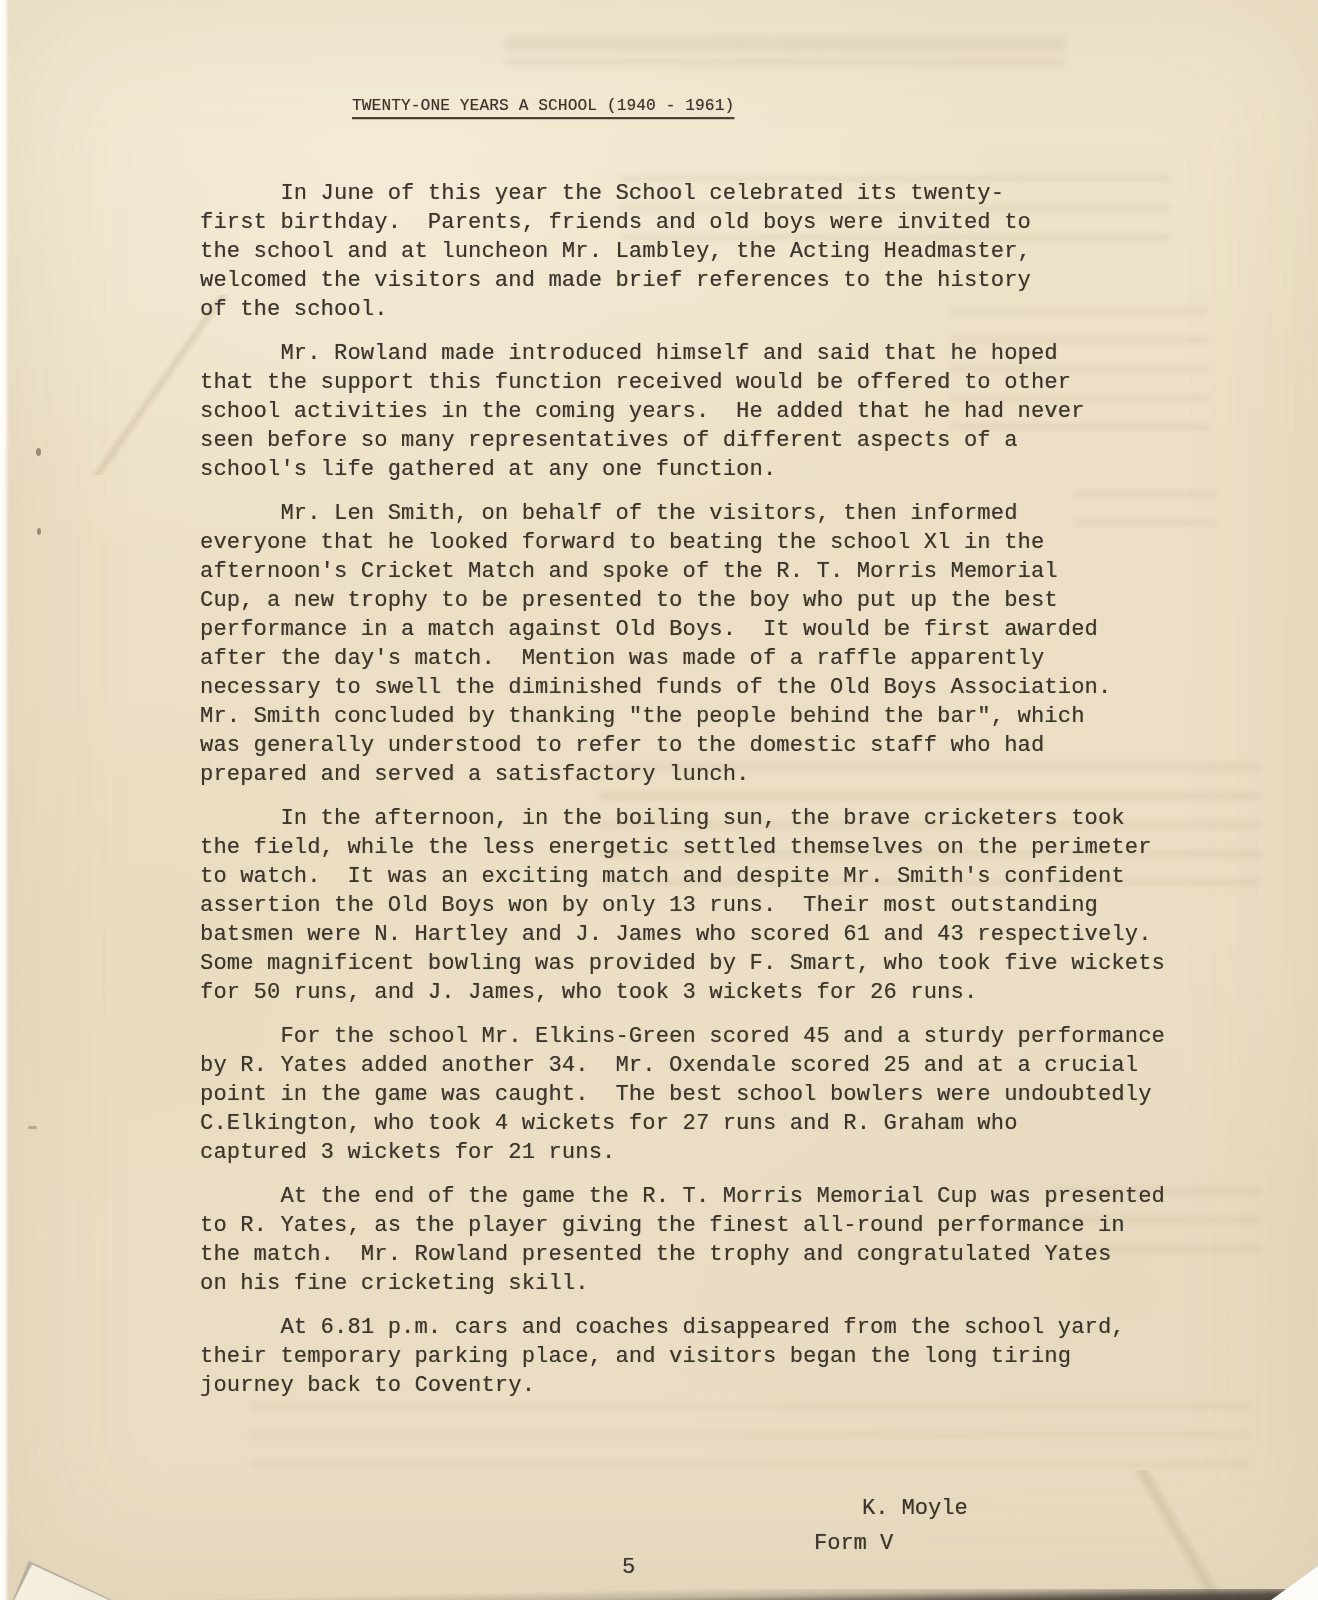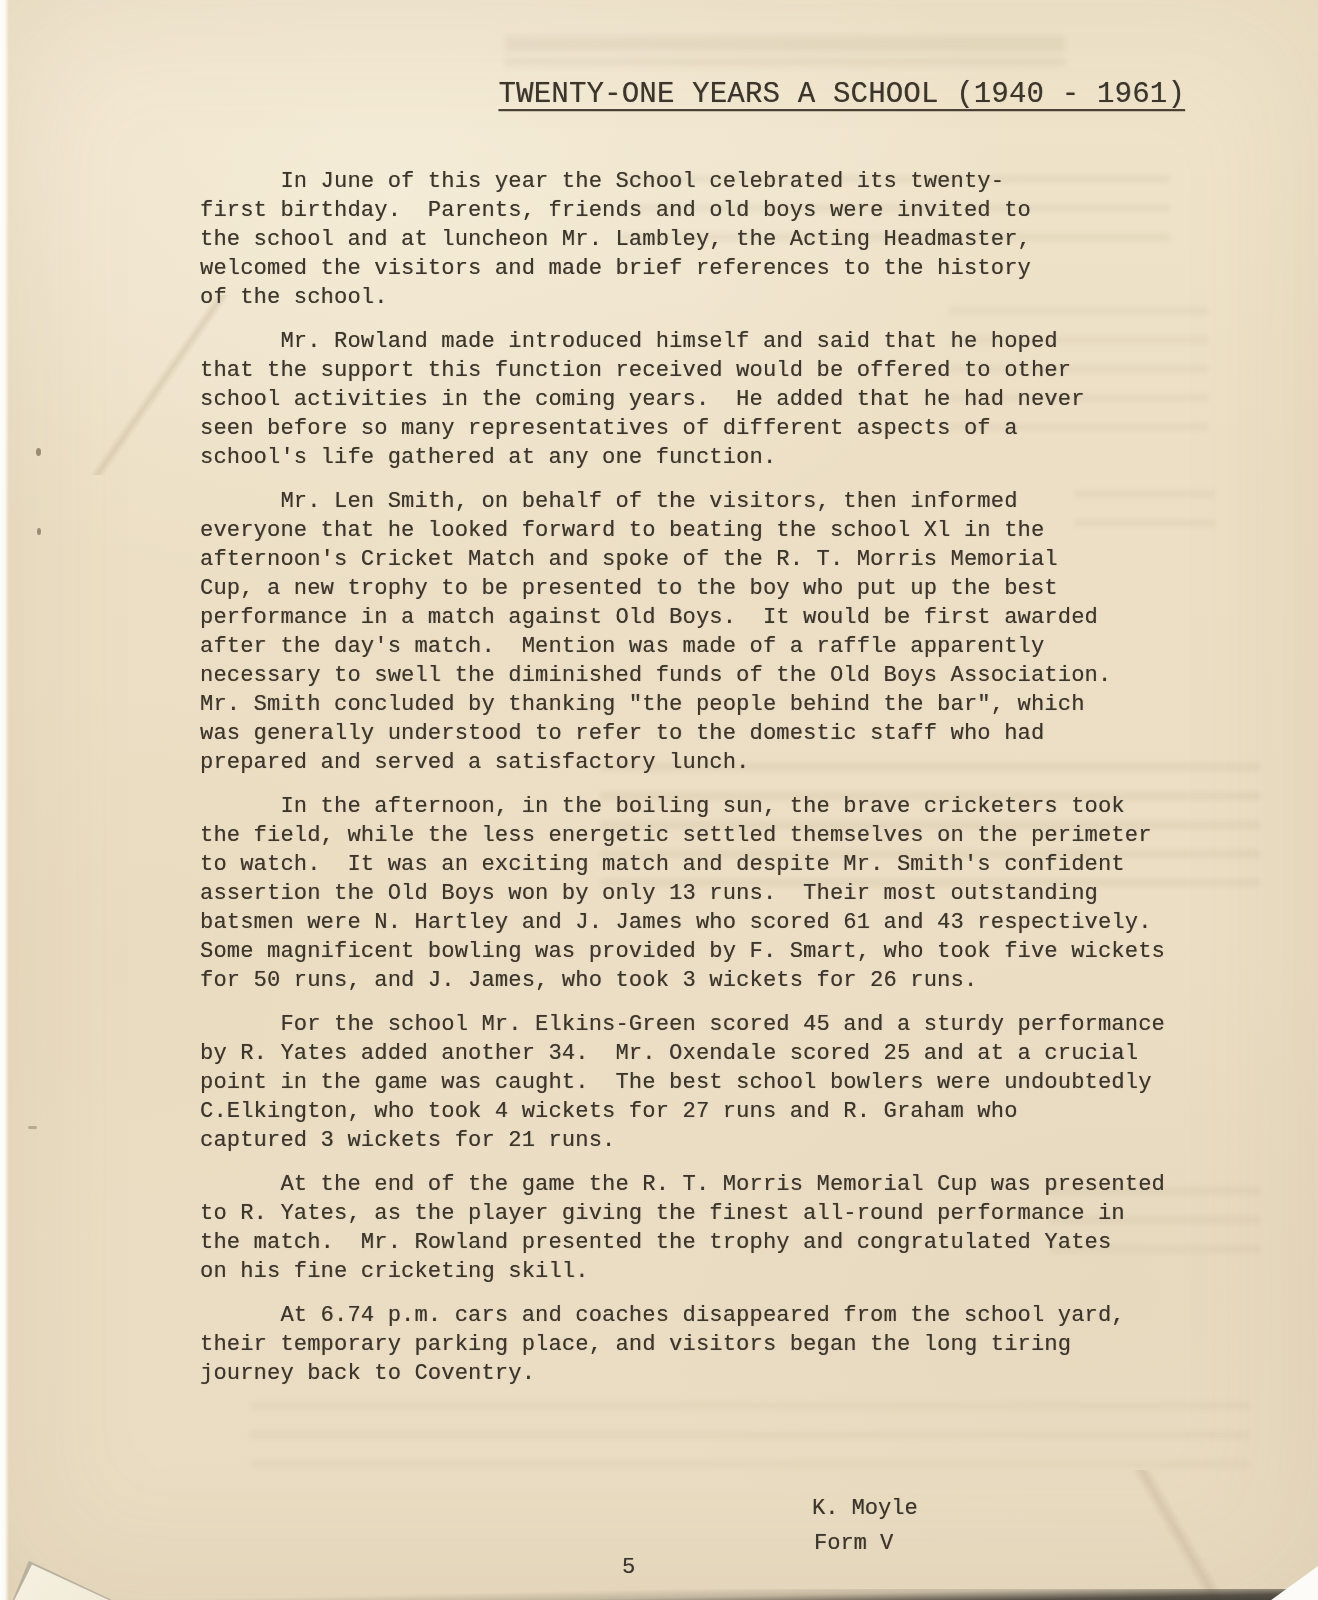--- a/index.html
+++ b/index.html
@@ -29,44 +29,43 @@
   .textblock {
     position: absolute; left: 200px; top: 80px; width: 985px;
     font-family: "Liberation Mono", "DejaVu Sans Mono", monospace;
     font-size: 22px; line-height: 29px;
     letter-spacing: 0.2px;
     color: #3b352c;
     text-shadow: 0.3px 0.4px 0.7px rgba(58,50,38,0.55);
   }
   .title {
     display: block;
-    margin: 0 0 58px 0;
+    margin: 12px 0 58px 0;
     padding-left: 152px;
-    font-size: 29px; font-weight: normal;
+    font-size: 16px; font-weight: normal;
     line-height: 29px;
     white-space: pre;
     text-decoration: underline;
     text-decoration-thickness: 2px;
     text-underline-offset: 7px;
     text-decoration-color: rgba(52,45,35,0.8);
-    text-align: right;
   }
   .para {
     margin: 10px 0 15px 0;
     white-space: pre;
   }
   .sig-name, .sig-form, .pageno {
     position: absolute;
     font-family: "Liberation Mono", "DejaVu Sans Mono", monospace;
     font-size: 22px; line-height: 29px;
     color: #3b352c;
     text-shadow: 0.3px 0.4px 0.7px rgba(58,50,38,0.55);
     white-space: pre;
   }
-  .sig-name { left: 812px; top: 1494px; }
+  .sig-name { left: 862px; top: 1494px; }
   .sig-form { left: 814px; top: 1529px; }
   .pageno   { left: 622px; top: 1553px; }
 
   
   .ghost {
     position: absolute;
     opacity: 0.07;
     filter: blur(2.5px);
     background: repeating-linear-gradient(
       180deg,
@@ -172,21 +171,21 @@
 for 50 runs, and J. James, who took 3 wickets for 26 runs.</p>
           <p class="para">      For the school Mr. Elkins-Green scored 45 and a sturdy performance
 by R. Yates added another 34.  Mr. Oxendale scored 25 and at a crucial
 point in the game was caught.  The best school bowlers were undoubtedly
 C.Elkington, who took 4 wickets for 27 runs and R. Graham who
 captured 3 wickets for 21 runs.</p>
           <p class="para">      At the end of the game the R. T. Morris Memorial Cup was presented
 to R. Yates, as the player giving the finest all-round performance in
 the match.  Mr. Rowland presented the trophy and congratulated Yates
 on his fine cricketing skill.</p>
-          <p class="para">      At 6.74 p.m. cars and coaches disappeared from the school yard,
+          <p class="para">      At 6.81 p.m. cars and coaches disappeared from the school yard,
 their temporary parking place, and visitors began the long tiring
 journey back to Coventry.</p>
         </div>
     </div>
 
     <div class="sig-name">K. Moyle</div>
     <div class="sig-form">Form V</div>
     <div class="pageno">5</div>
 
     <div class="bottom-edge"></div>

